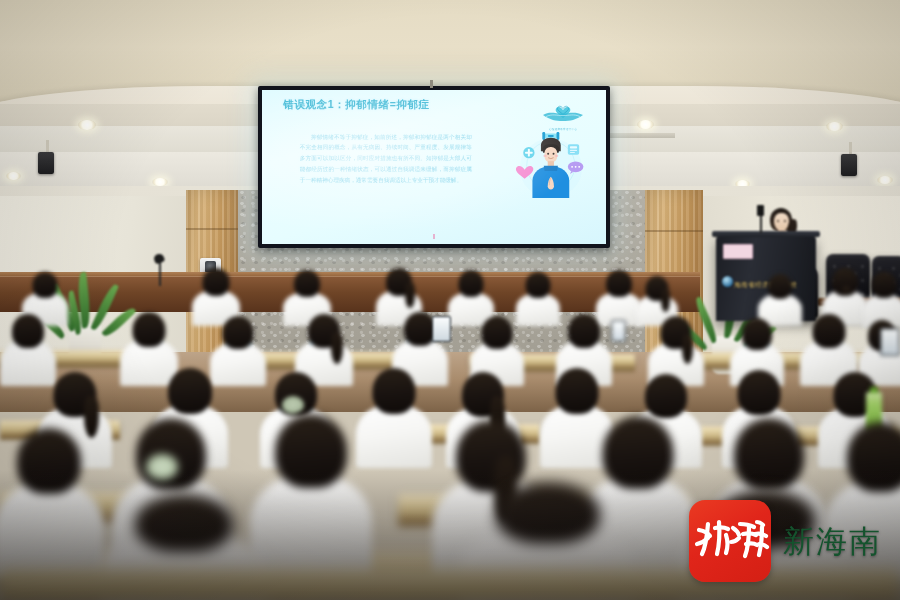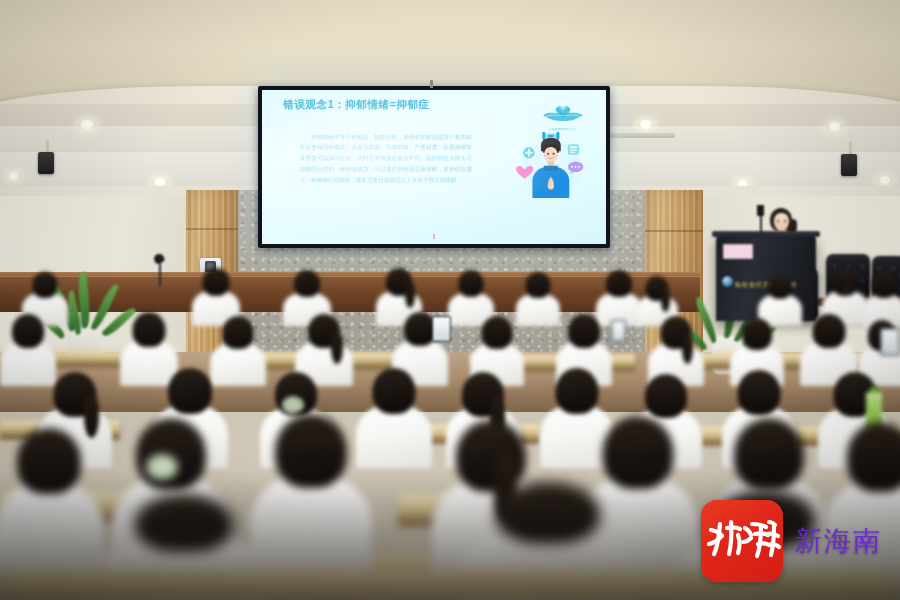--- a/index.html
+++ b/index.html
@@ -161,21 +161,21 @@
     background:linear-gradient(180deg,rgba(35,30,26,0) 0%,rgba(32,27,23,.20) 28%,rgba(26,21,18,.45) 70%,rgba(20,16,13,.62) 100%);}
   #vignette{left:0;top:0;width:900px;height:600px;pointer-events:none;
     background:radial-gradient(ellipse at 50% 44%,rgba(0,0,0,0) 52%,rgba(0,0,0,.20) 100%);}
 
   
   #wm{right:18px;bottom:18px;display:flex;align-items:center;gap:12px;}
   #wm-logo{width:82px;height:82px;border-radius:16px;
     background:linear-gradient(150deg,#ea3a22 0%,#e0251a 45%,#d41f14 100%);
     box-shadow:0 2px 6px rgba(0,0,0,.3);position:relative;overflow:hidden;}
   #wm-logo svg{position:absolute;left:0;top:0;}
-  #wm-text{color:#6d28d9;font-size:27px;line-height:1.18;letter-spacing:2px;
+  #wm-text{color:#14532d;font-size:31px;line-height:1.18;letter-spacing:2px;
     text-shadow:0 1px 3px rgba(0,0,0,.45);font-family:"DejaVu Sans",sans-serif;}
 </style>
 </head>
 <body>
 
 <div id="stage">
 
   <div class="abs" id="ceiling"></div>
   <div class="abs" id="ceiling-curve"></div>
   <div class="abs" id="soffit-a"></div>

